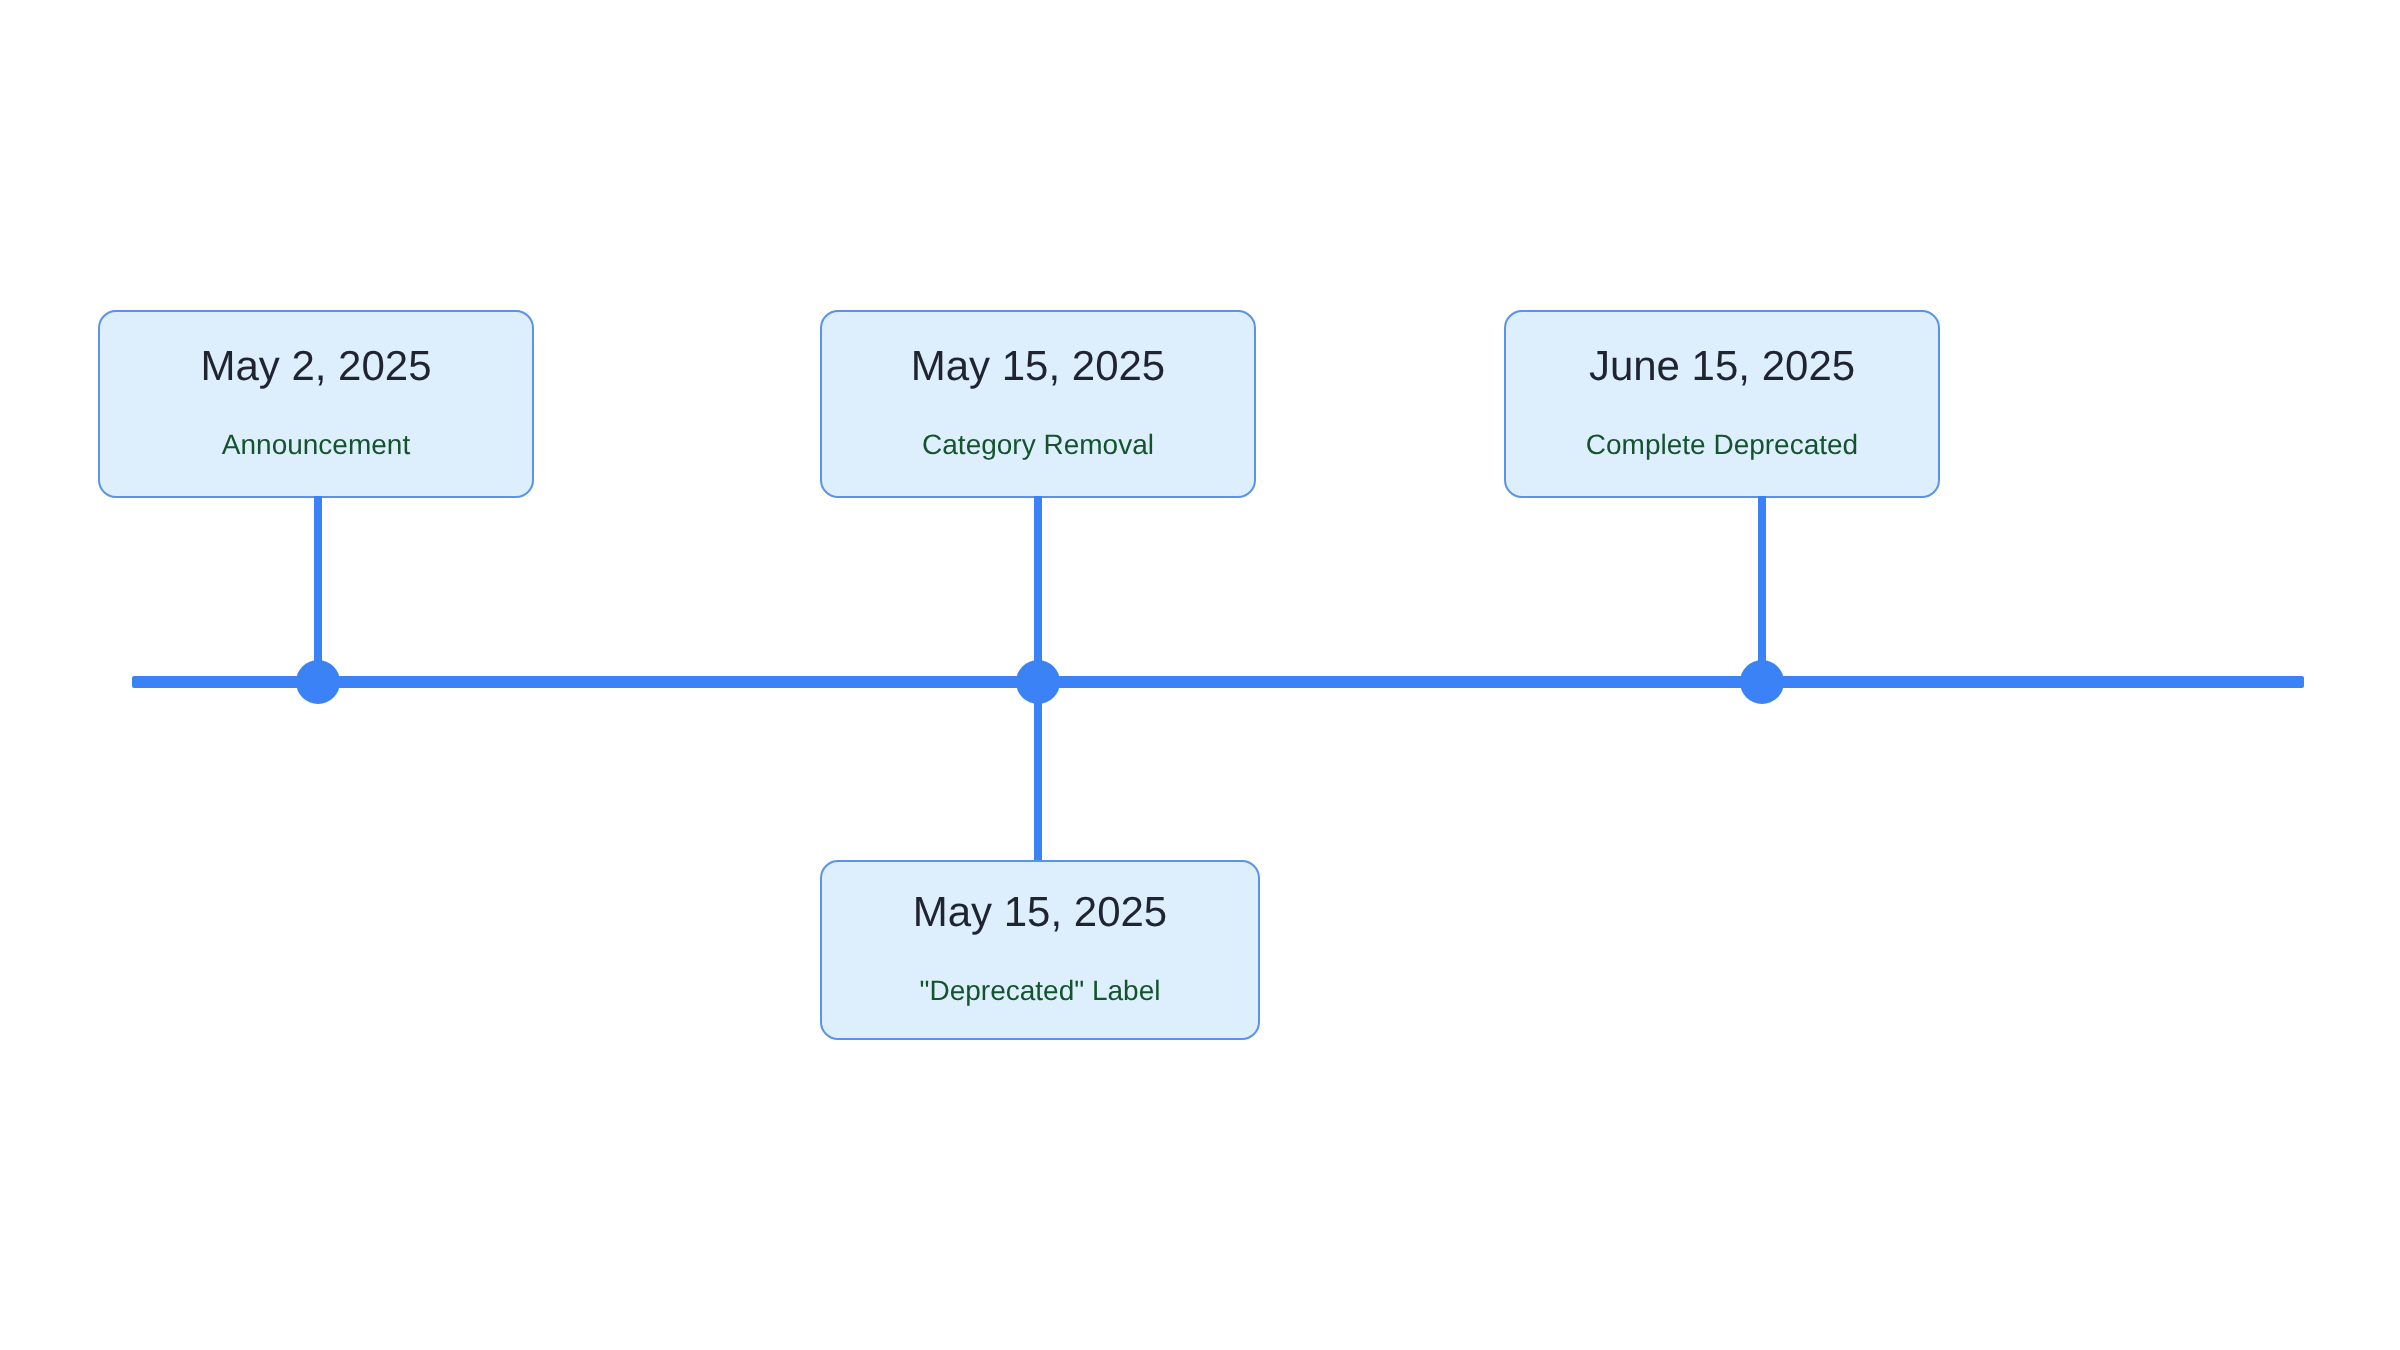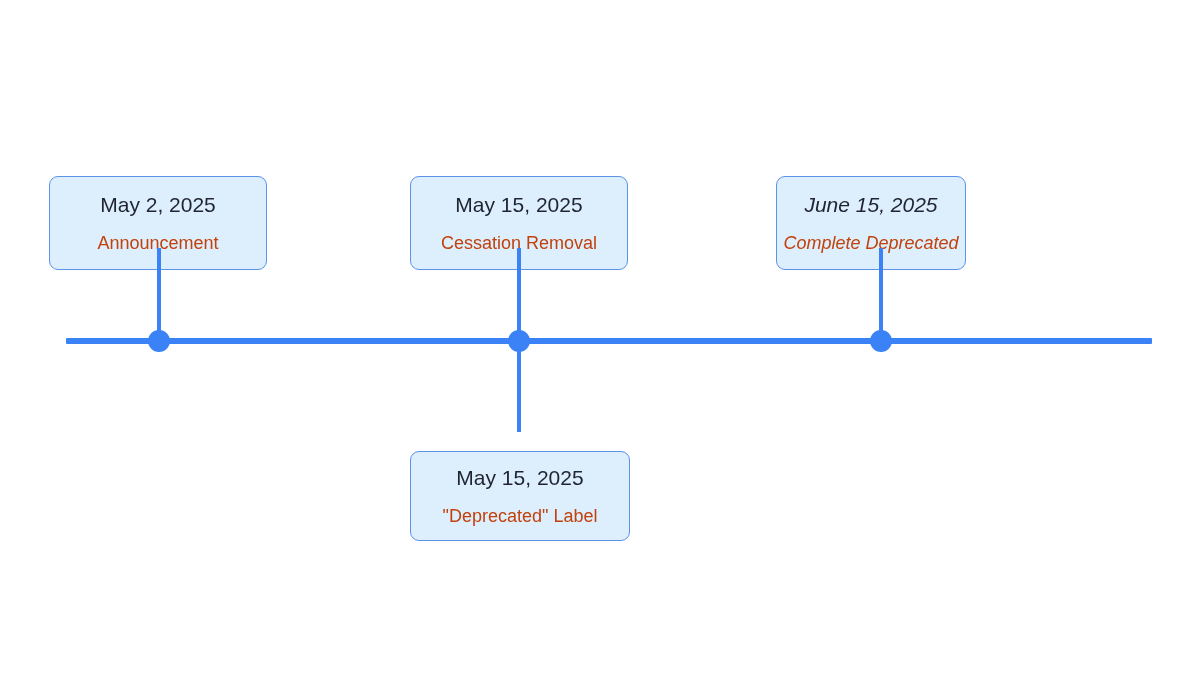--- a/index.html
+++ b/index.html
@@ -49,43 +49,42 @@
   .event-card {
     position: absolute;
     box-sizing: border-box;
     background: #ddeffc;
     border: 1.6px solid #5b93ea;
     border-radius: 9px;
     display: flex;
     flex-direction: column;
     align-items: center;
     justify-content: center;
-    margin-top: 21px;
   }
   .card-date {
     color: #1f2430;
     font-size: 21px;
     line-height: 26px;
     font-weight: 400;
     white-space: nowrap;
   }
   .card-label {
-    color: #c2410c;
-    font-size: 18px;
+    color: #14532d;
+    font-size: 14px;
     line-height: 22px;
     font-weight: 400;
     white-space: nowrap;
   }
   
   .event-card .card-date { margin-bottom: 14px; }
 
   
   .card-a { left: 49px;  top: 155px; width: 218px; height: 94px; }
   .card-b { left: 410px; top: 155px; width: 218px; height: 94px; }
-  .card-c { left: 776px; top: 155px; width: 190px; height: 94px; font-style: italic; }
+  .card-c { left: 752px; top: 155px; width: 218px; height: 94px; }
   .card-d { left: 410px; top: 430px; width: 220px; height: 90px; }
 
   .stem-a { left: 157px; top: 248px; height: 88px; }
   .stem-b { left: 517px; top: 248px; height: 88px; }
   .stem-c { left: 879px; top: 248px; height: 88px; }
   .stem-d { left: 517px; top: 346px; height: 86px; }
 
   .dot-a { left: 148px; top: 330px; }
   .dot-b { left: 508px; top: 330px; }
   .dot-c { left: 870px; top: 330px; }
@@ -101,21 +100,21 @@
 
   <div class="event-card card-a">
     <span class="card-date">May 2, 2025</span>
     <span class="card-label">Announcement</span>
   </div>
   <div class="connector stem-a"></div>
   <div class="node-dot dot-a"></div>
 
   <div class="event-card card-b">
     <span class="card-date">May 15, 2025</span>
-    <span class="card-label">Cessation Removal</span>
+    <span class="card-label">Category Removal</span>
   </div>
   <div class="connector stem-b"></div>
   <div class="node-dot dot-b"></div>
 
   <div class="event-card card-c">
     <span class="card-date">June 15, 2025</span>
     <span class="card-label">Complete Deprecated</span>
   </div>
   <div class="connector stem-c"></div>
   <div class="node-dot dot-c"></div>

